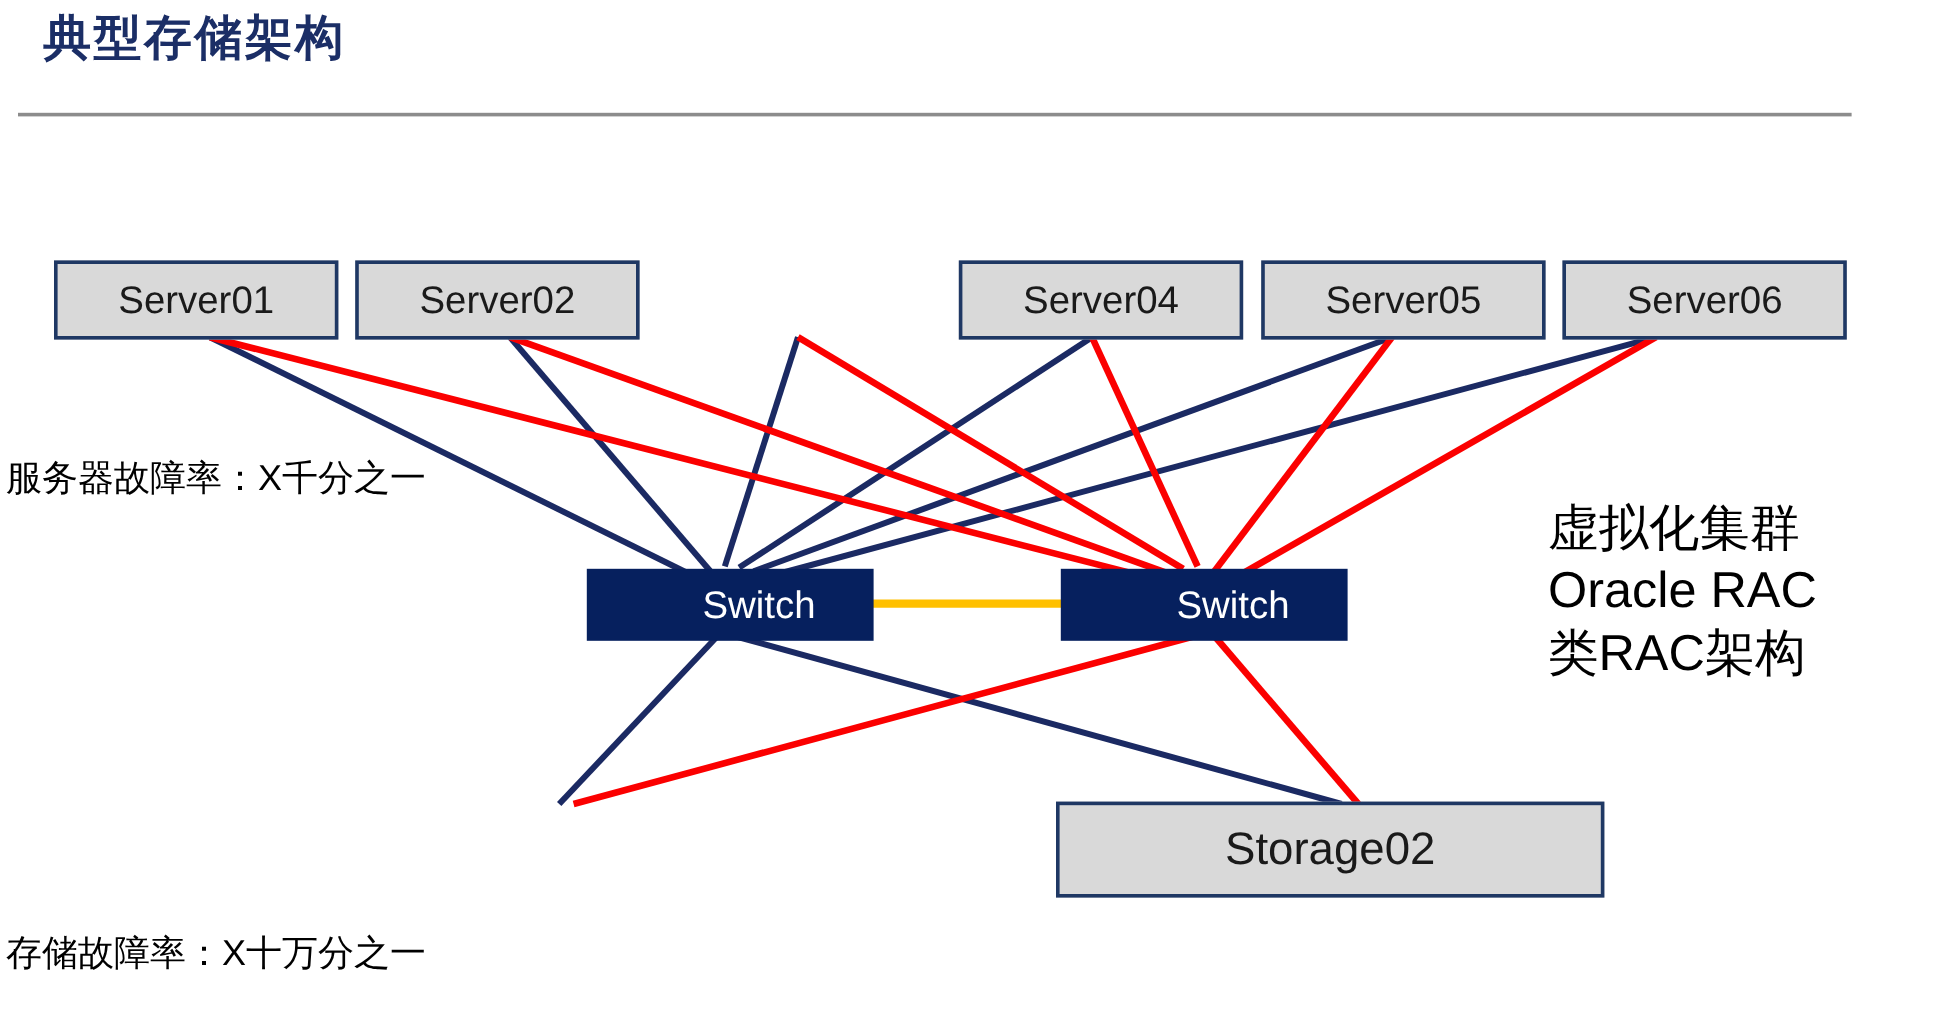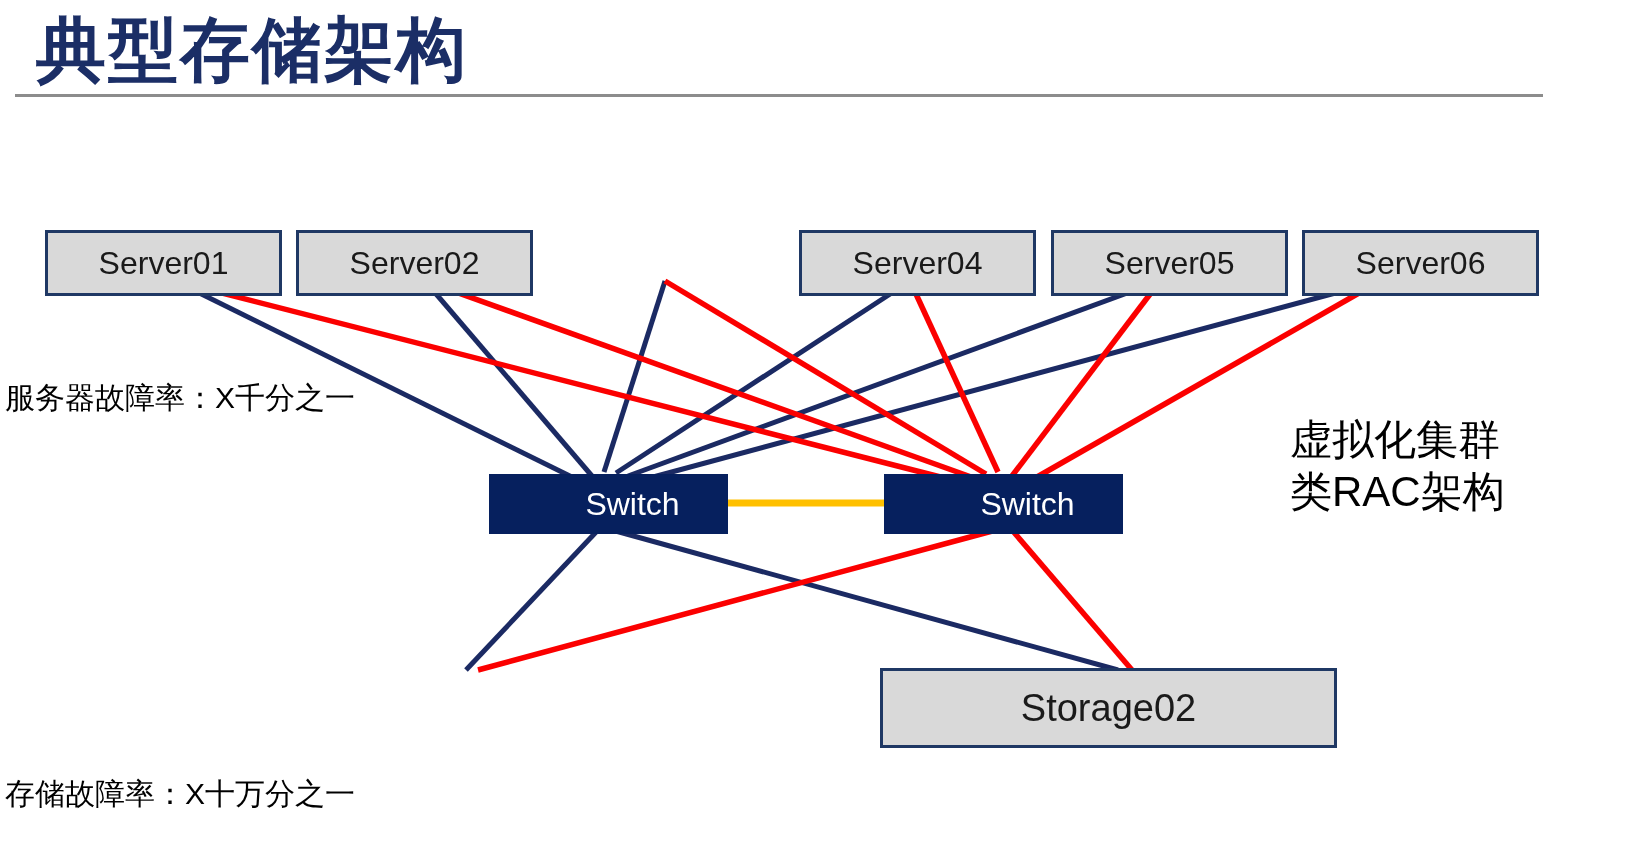--- a/index.html
+++ b/index.html
@@ -11,21 +11,21 @@
     width: 1632px;
     height: 847px;
     background: #ffffff;
     overflow: hidden;
   }
 
   .title {
     position: absolute;
     left: 36px;
     top: 4px;
-    font-size: 70px;
+    font-size: 40px;
     font-weight: bold;
     color: var(--title-color, #1B2E66);
     letter-spacing: 2px;
     white-space: nowrap;
     z-index: 2;
   }
 
   .divider {
     position: absolute;
     left: 15px;
@@ -49,21 +49,21 @@
 
   .node {
     position: absolute;
     display: flex;
     align-items: center;
     justify-content: center;
     z-index: 2;
     white-space: nowrap;
   }
   .server {
-    top: 230px;
+    top: 217px;
     width: 237px;
     height: 66px;
     background: var(--node-fill, #D9D9D9);
     border: 3px solid var(--node-border, #1F3864);
     font-size: 32px;
     color: var(--node-text, #1A1A1A);
   }
   .switch {
     top: 474px;
     width: 239px;
@@ -144,16 +144,17 @@
   <div class="node switch" style="left:489px">Switch</div>
   <div class="node switch" style="left:884px">Switch</div>
 
   <div class="node storage" style="left:880px; width:457px">Storage02</div>
 
   <div class="note note-storage-rate">存储故障率：X十万分之一</div>
   <div class="note note-server-rate">服务器故障率：X千分之一</div>
 
   <div class="cluster-note">
     <div>虚拟化集群</div>
+    <div>Oracle RAC</div>
     <div>类RAC架构</div>
   </div>
 
 </div>
 
 </body></html>

